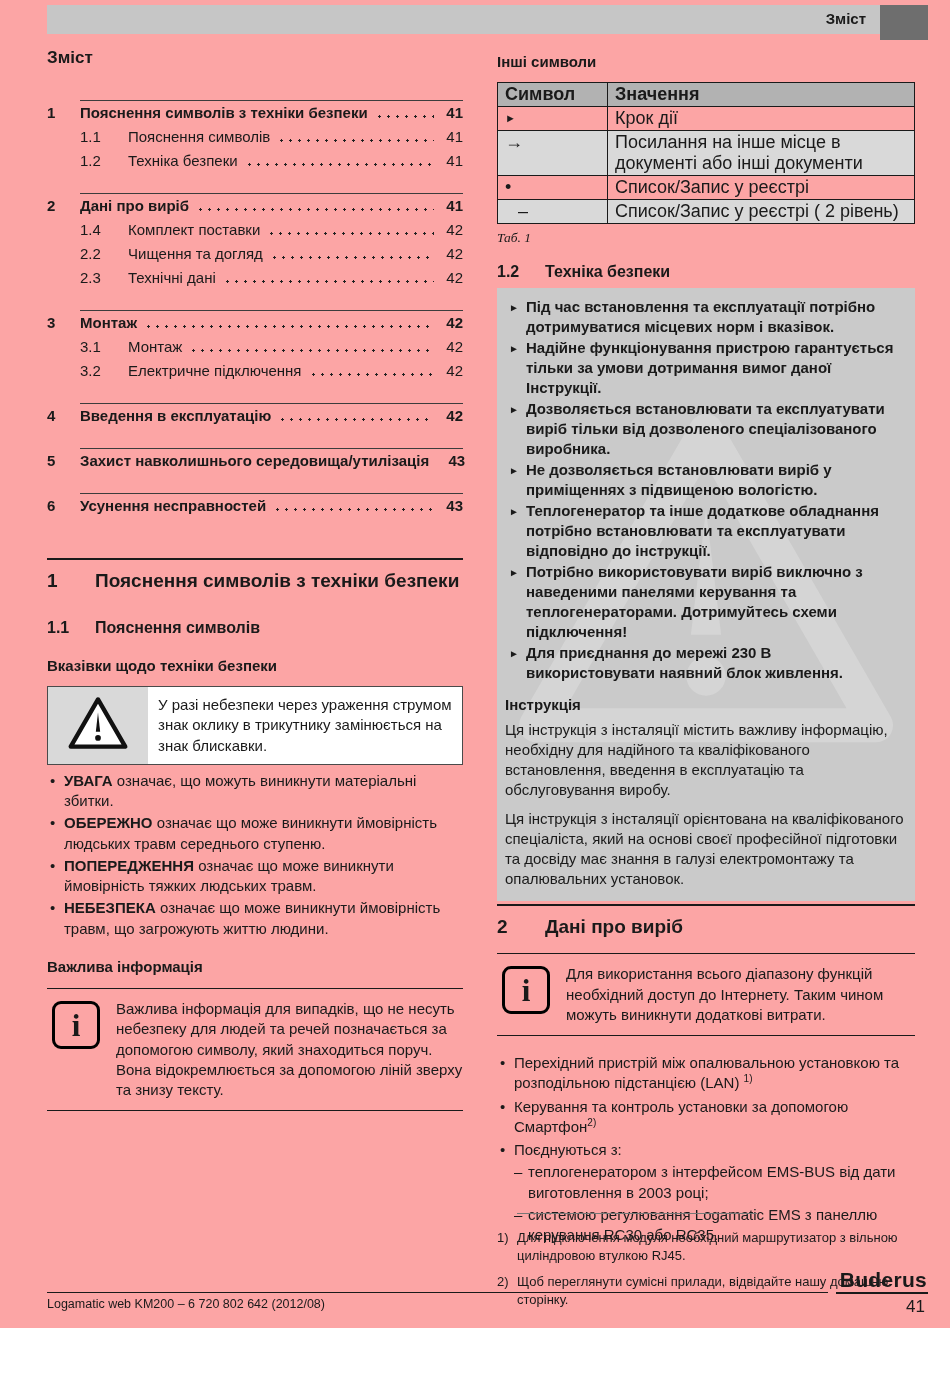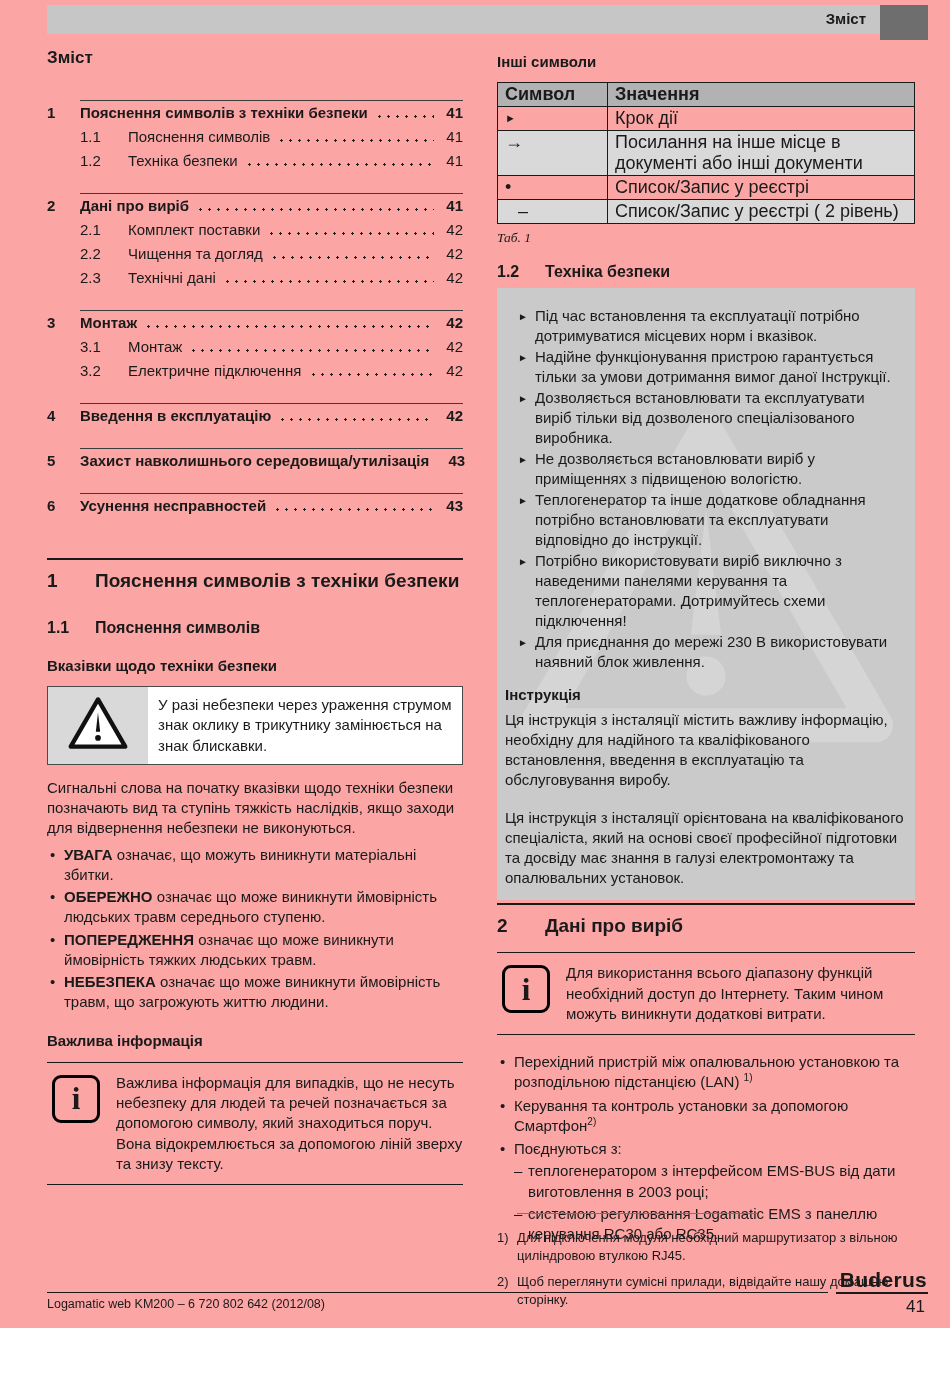--- a/index.html
+++ b/index.html
@@ -97,26 +97,26 @@
   table.symbols .indent { padding-left:20px; }
   .tbl-caption { font-style:italic; font-size:13.5px; margin-top:5px; font-family:"Liberation Serif", serif; }
 
   
   .safety-block {
     position:relative; margin-top:6px; background:var(--safety_block, #cacaca);
     padding:5px 8px 12px 8px; overflow:hidden;
   }
   .safety-block > * { position:relative; z-index:1; }
   .watermark { position:absolute; left:50%; top:120px; transform:translateX(-50%); z-index:0; }
-  ul.arrows { list-style:none; margin:13px; padding:0; }
+  ul.arrows { list-style:none; margin:4px; padding:0;font-weight:bold; }
   ul.arrows li { position:relative; padding-left:17px; margin:0 0 1px 0; line-height:20px; }
   ul.arrows li::before { content:"►"; position:absolute; left:0; top:1px; font-size:10px; }
   .safety-block .bold-head { margin-top:12px; line-height:20px; }
   .safety-block .para { margin-top:5px; line-height:20px; }
-  .safety-block .para + .para { margin-top:18px; }
+  .safety-block .para + .para { margin-top:9px; }
 
   
   ul.features { list-style:none; margin:17px 0 0 0; padding:0; }
   ul.features > li { position:relative; padding-left:17px; margin:0 0 3px 0; }
   ul.features > li::before { content:"•"; position:absolute; left:3px; top:0; }
   ul.dashes { list-style:none; margin:2px 0 0 0; padding:0; }
   ul.dashes li { position:relative; padding-left:14px; margin:0 0 2px 0; }
   ul.dashes li::before { content:"–"; position:absolute; left:0; top:0; }
   sup { font-size:10px; line-height:0; }
 
@@ -179,21 +179,21 @@
 
       <div class="toc-group">
         <div class="toc-rule"></div>
         <div class="toc-row toc-main">
           <span class="toc-num">2</span>
           <span class="toc-label">Дані про виріб</span>
           <span class="toc-dots"></span>
           <span class="toc-page">41</span>
         </div>
         <div class="toc-row toc-sub">
-          <span class="toc-num">2.1</span>
+          <span class="toc-num">1.4</span>
           <span class="toc-label">Комплект поставки</span>
           <span class="toc-dots"></span>
           <span class="toc-page">42</span>
         </div>
         <div class="toc-row toc-sub">
           <span class="toc-num">2.2</span>
           <span class="toc-label">Чищення та догляд</span>
           <span class="toc-dots"></span>
           <span class="toc-page">42</span>
         </div>
@@ -278,21 +278,20 @@
           <svg width="62" height="56" viewBox="0 0 100 90">
             <path d="M50 7 L94 83 L6 83 Z" fill="#ffffff" stroke="#111111" stroke-width="7" stroke-linejoin="round"></path>
             <path d="M50 28 L53.5 59 L46.5 59 Z" fill="#111111"></path>
             <circle cx="50" cy="69" r="4.6" fill="#111111"></circle>
           </svg>
         </span>
       </div>
       <div class="warn-text">У разі небезпеки через ураження струмом знак оклику в трикутнику замінюється на знак блискавки.</div>
     </div>
 
-    <p class="para">Сигнальні слова на початку вказівки щодо техніки безпеки позначають вид та ступінь тяжкість наслідків, якщо заходи для відвернення небезпеки не виконуються.</p>
 
     <ul class="plain">
       <li>
         <span class="term">УВАГА</span>
         <span>означає, що можуть виникнути матеріальні збитки.</span>
       </li>
       <li>
         <span class="term">ОБЕРЕЖНО</span>
         <span>означає що може виникнути ймовірність людських травм середнього ступеню.</span>
       </li>

